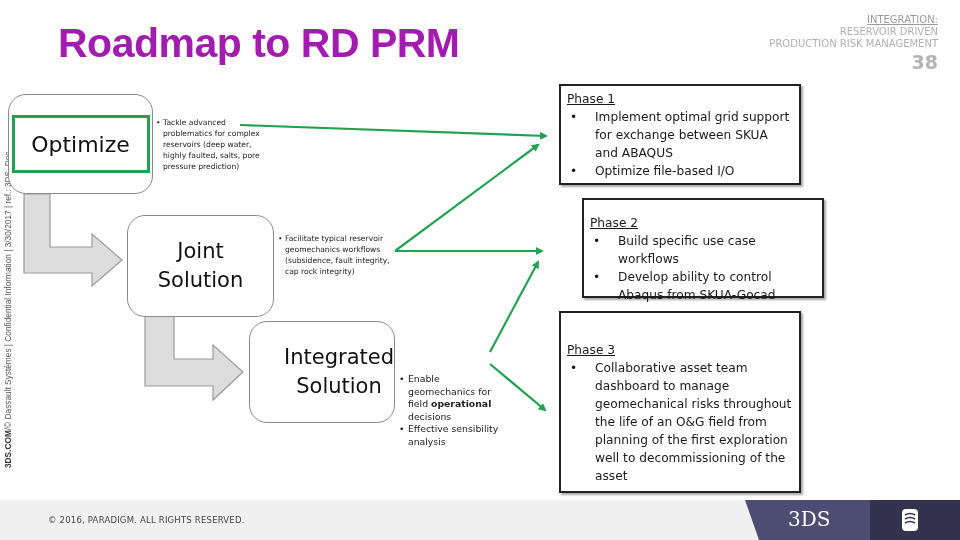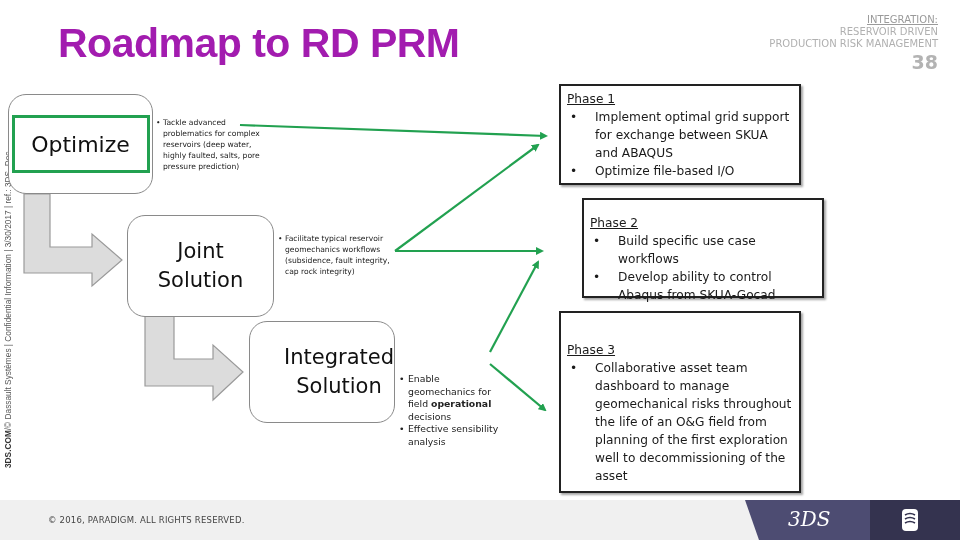--- a/index.html
+++ b/index.html
@@ -30,21 +30,21 @@
   .phase ul { list-style: none; }
   .phase li { position: relative; padding-left: 28px; }
   .phase li::before { content: "•"; position: absolute; left: 3px; top: 0; }
 
   svg.overlay { position: absolute; left: 0; top: 0; width: 960px; height: 540px; pointer-events: none; }
 
   .footer { position: absolute; left: 0; top: 500px; width: 960px; height: 40px; background: #f0f0f0; }
   .footer .copy { position: absolute; left: 16px; top: 15px; font-size: 8.5px; color: #444; font-family: "DejaVu Sans", sans-serif; letter-spacing: 0.2px; margin-left: 32px; }
   .footer .band1 { position: absolute; left: 745px; top: 0; width: 140px; height: 40px; background: #4d4c72; clip-path: polygon(0 0, 100% 0, 100% 100%, 14px 100%); }
   .footer .band2 { position: absolute; left: 870px; top: 0; width: 90px; height: 40px; background: #34334f; }
-  .footer .logo-3ds { position: absolute; left: 788px; top: 4px; color: #fff; font-family: "DejaVu Serif", serif; font-style: italic; font-size: 20px; line-height: 30px; }
+  .footer .logo-3ds { position: absolute; left: 788px; top: 4px; color: #fff; font-family: "DejaVu Serif", serif; font-size: 20px; line-height: 30px; }
   .footer .logo-paradigm { position: absolute; left: 900px; top: 8px; width: 20px; height: 24px; }
 </style>
 </head>
 <body>
 
 <div class="title">Roadmap to RD PRM</div>
 
 <div class="header-right">
   <div class="h1">INTEGRATION:</div>
   <div class="h2">RESERVOIR DRIVEN</div>

